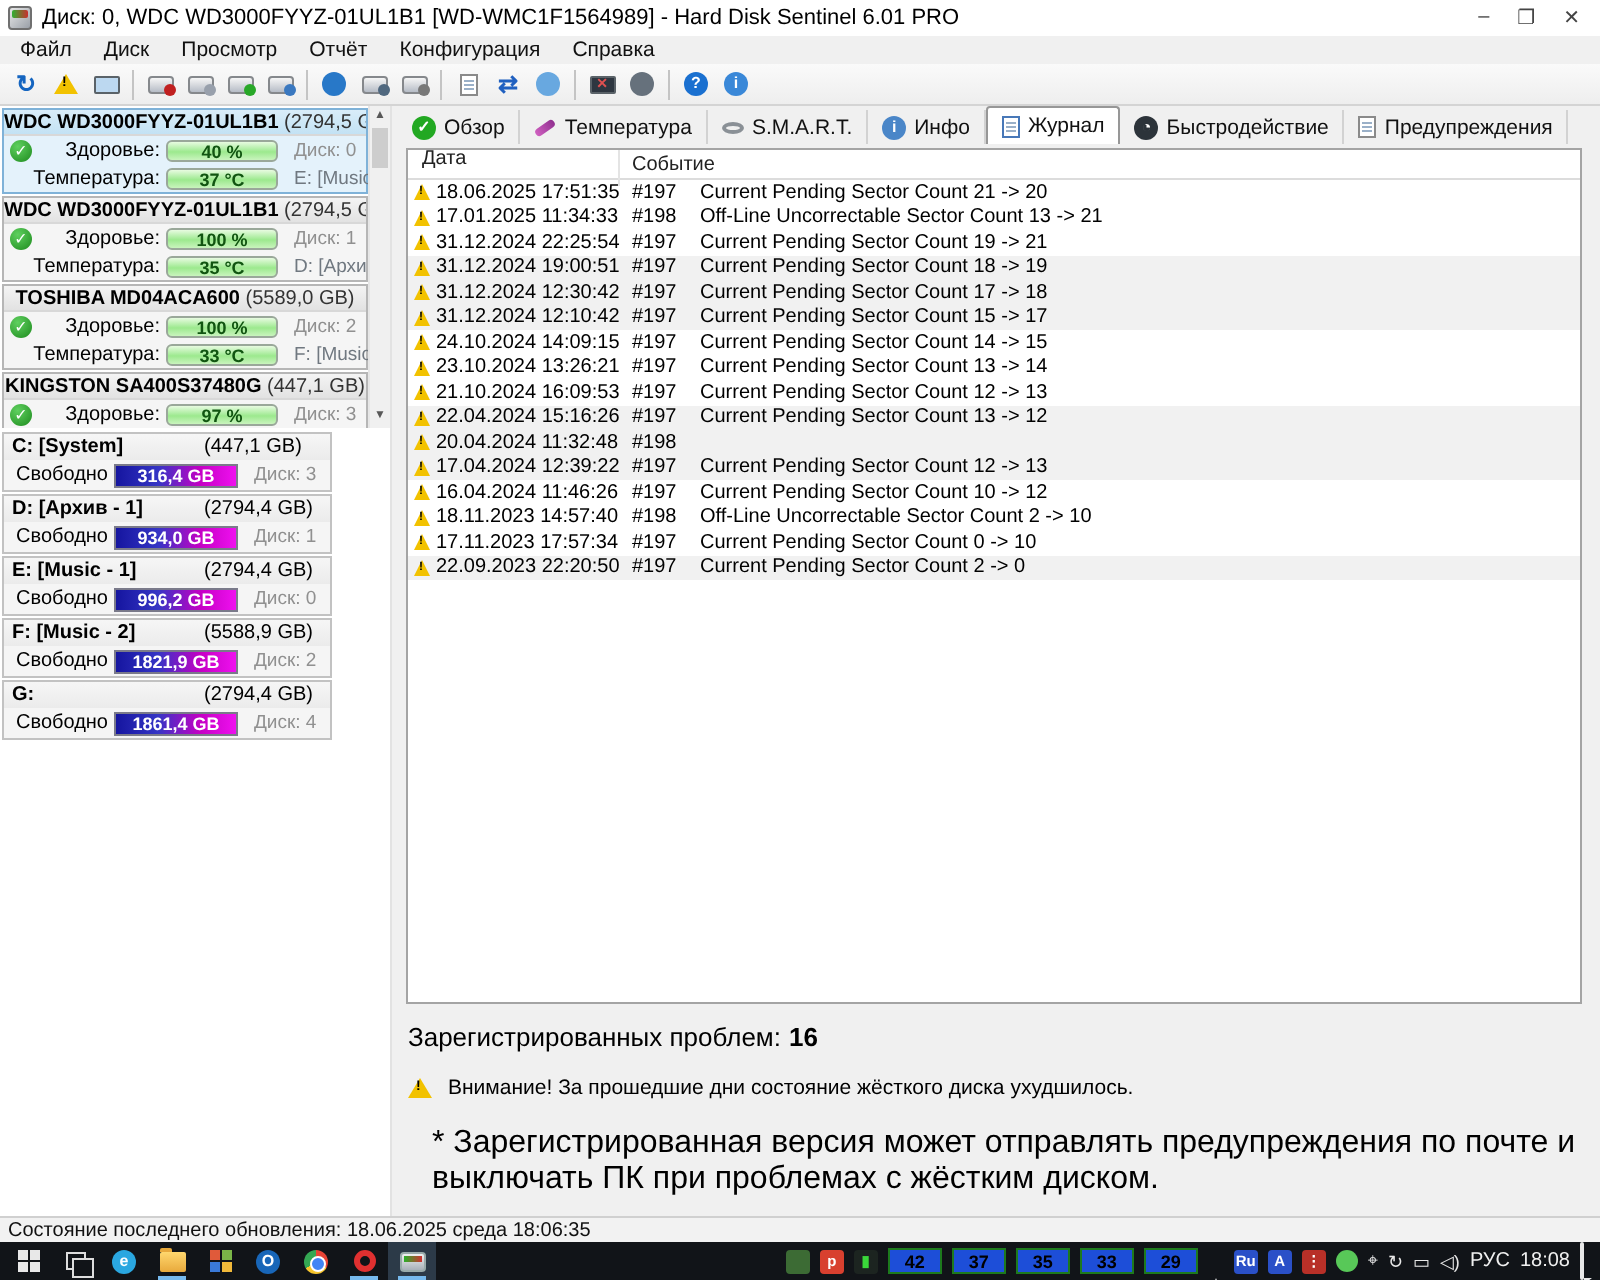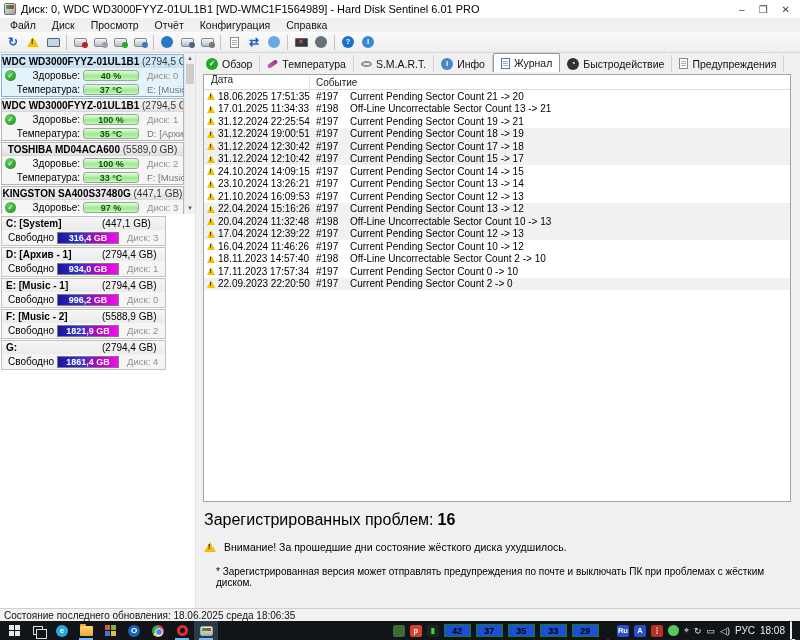--- a/index.html
+++ b/index.html
@@ -109,24 +109,24 @@
     border-bottom:1px solid #dcdcdc; flex:0 0 auto;}
   .th-date { width:106px; padding-left:7px; border-right:1px solid #e4e4e4; height:21px; line-height:15px;}
   .th-event { padding-left:6px; }
   .jrow { height:12.5px; display:flex; align-items:center; font-size:10px; color:#000; cursor:default;}
   .jrow.shaded { background:#f1f1f1; }
   .jw { width:14px; display:flex; justify-content:center; flex:0 0 auto; }
   .jdate { width:92px; flex:0 0 auto; white-space:nowrap;}
   .jcode { width:32px; flex:0 0 auto; padding-left:6px;}
   .jevent { padding-left:8px; white-space:nowrap;}
 
-  .problems-line { margin:9px 4px 0 8px; font-size:16px; }
+  .problems-line { margin:9px 4px 0 8px; font-size:13px; }
   .problems-line b { margin-left:4px; }
   .warning-line { margin:12px 0 0 8px; font-size:10.5px; display:flex; align-items:center; gap:8px;}
-  .note-line { margin:13px 0 0 20px; font-size:10px; }
+  .note-line { margin:13px 0 0 20px; font-size:16px; }
   .clear-btn { margin:22px 0 0 12px; width:98px; height:16px; font-size:10px;
     font-family:"Liberation Sans",sans-serif; background:linear-gradient(#ffffff,#e7e7e7);
     border:1px solid #8a9cb4; border-radius:3px; cursor:pointer; }
 
   
   .statusbar { height:13px; background:#f2f2f2; border-top:1px solid #d0d0d0; font-size:10px;
     color:#111; display:flex; align-items:center; padding-left:4px; flex:0 0 auto;}
 
   
   .taskbar { height:19px; background:#111418; display:flex; align-items:center; color:#fff;
@@ -509,21 +509,20 @@
               <span class="jdate">22.04.2024 15:16:26</span>
               <span class="jcode">#197</span>
               <span class="jevent">Current Pending Sector Count  13 -&gt; 12</span>
             </div>
             <div class="jrow shaded">
               <span class="jw">
                 <span class="i-tri small"></span>
               </span>
               <span class="jdate">20.04.2024 11:32:48</span>
               <span class="jcode">#198</span>
-              <span class="jevent">Off-Line Uncorrectable Sector Count  10 -&gt; 13</span>
             </div>
             <div class="jrow shaded">
               <span class="jw">
                 <span class="i-tri small"></span>
               </span>
               <span class="jdate">17.04.2024 12:39:22</span>
               <span class="jcode">#197</span>
               <span class="jevent">Current Pending Sector Count  12 -&gt; 13</span>
             </div>
             <div class="jrow">

